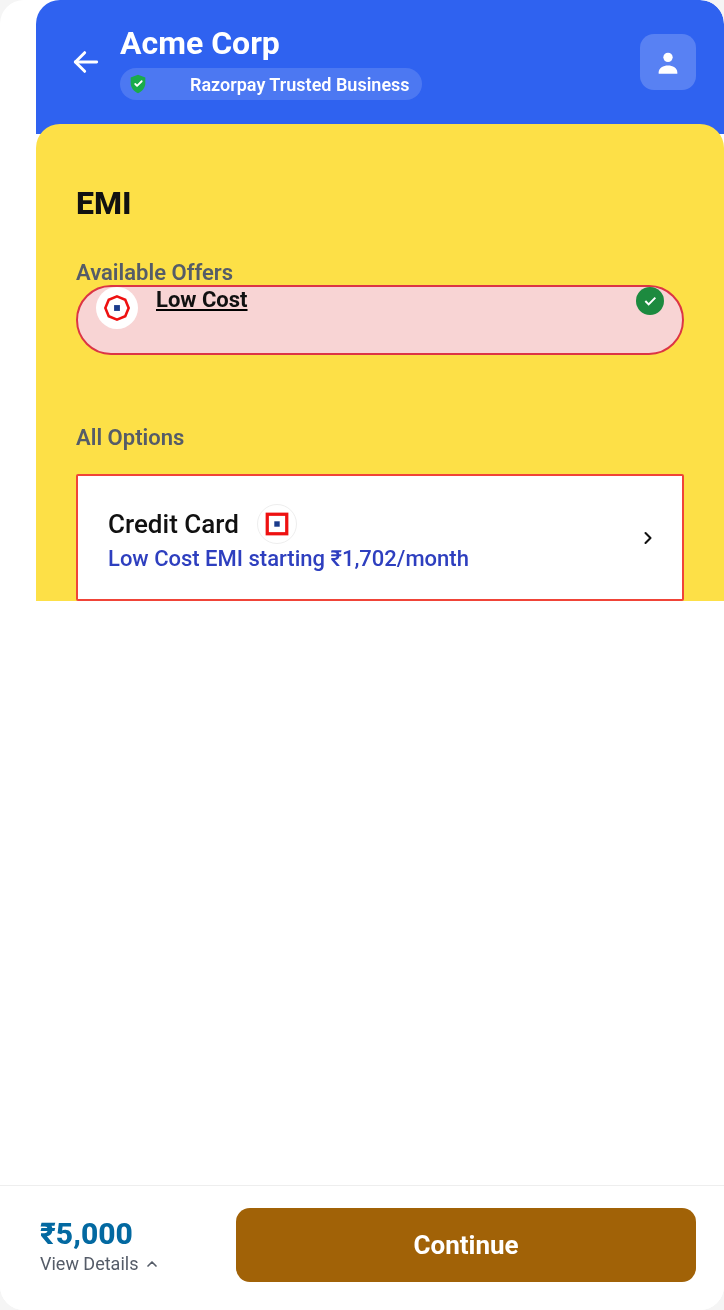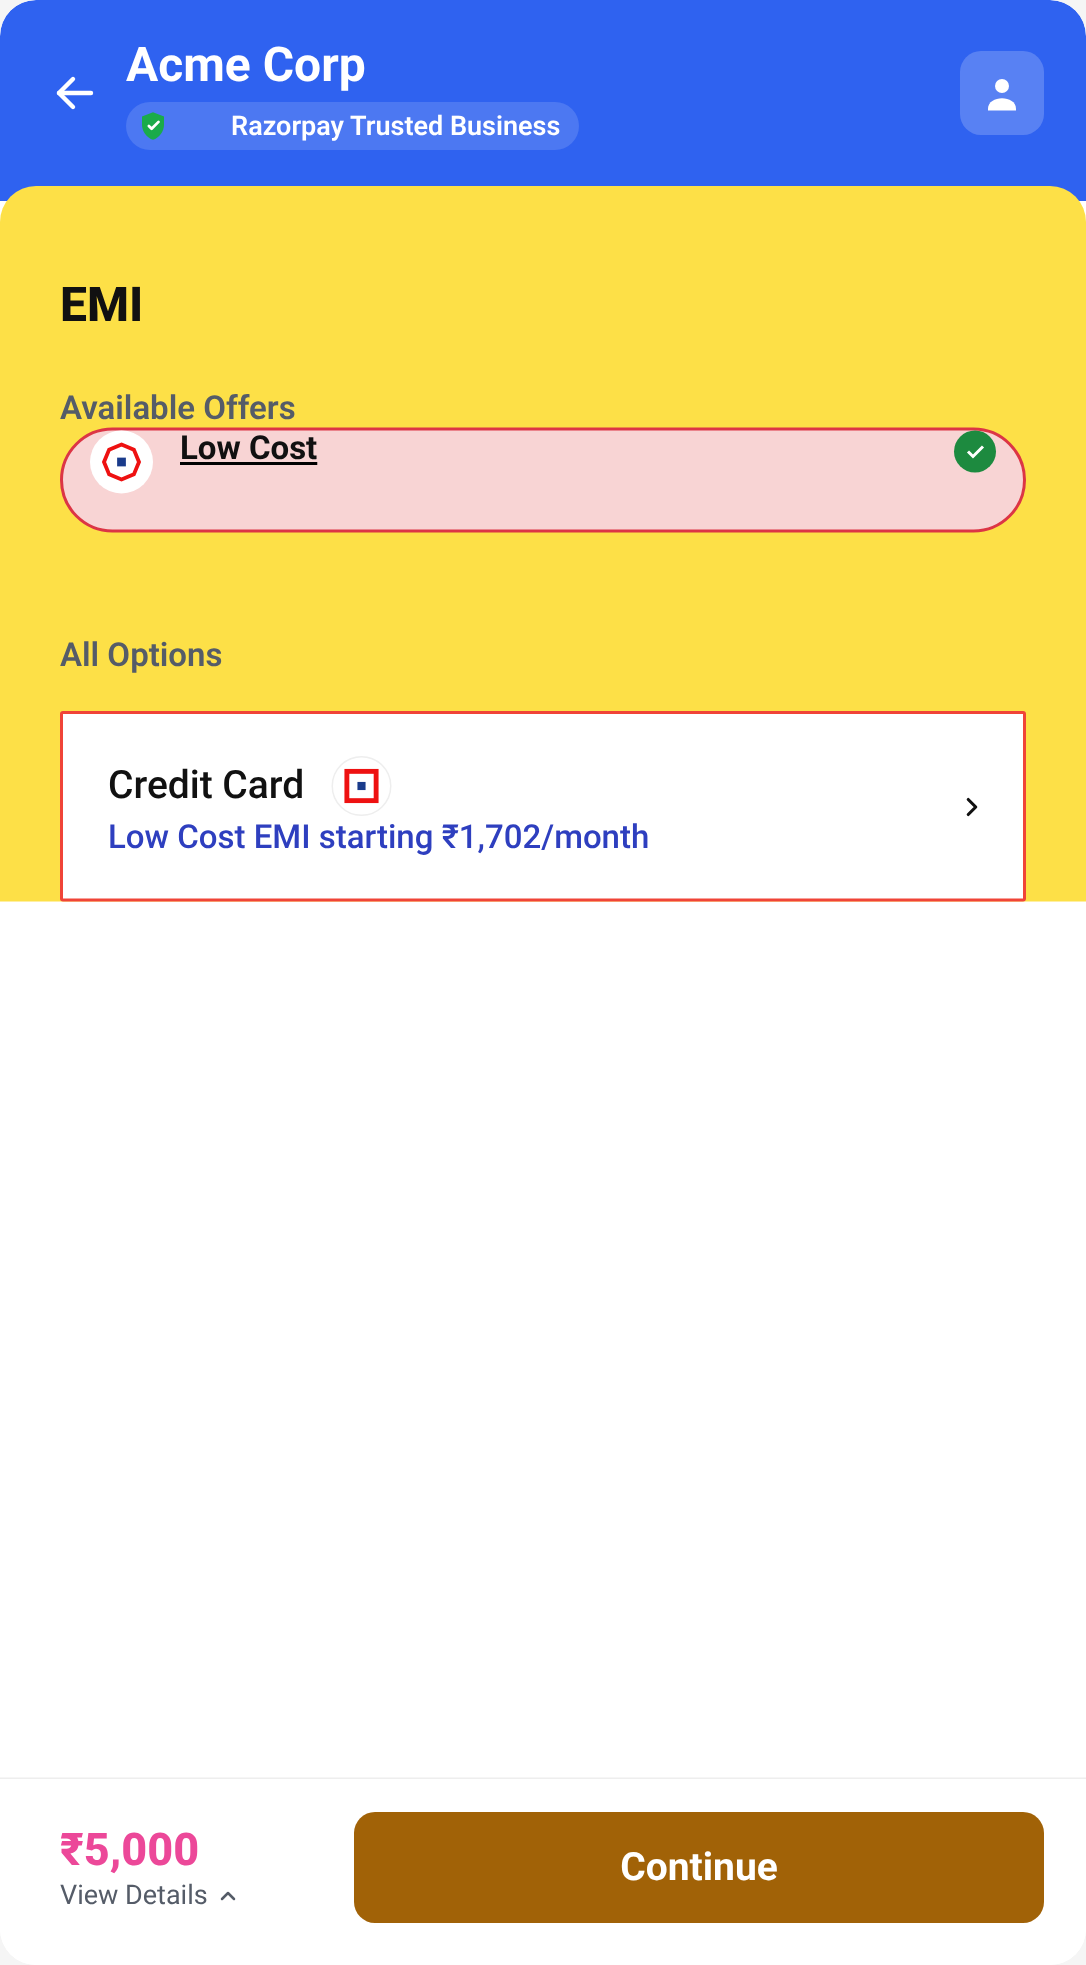--- a/index.html
+++ b/index.html
@@ -1,17 +1,17 @@
 <!DOCTYPE html>
 <html><head>
 <meta charset="utf-8">
 <style>
   *{box-sizing:border-box;margin:0;padding:0;font-family:-apple-system,BlinkMacSystemFont,"Segoe UI",Roboto,Helvetica,Arial,sans-serif;}
   html,body{width:724px;height:1310px;background:#f5f5f5;overflow:hidden;}
-  .screen{width:724px;height:1310px;background:#fff;border-radius:24px;overflow:hidden;position:relative;}
+  .screen{width:724px;height:1310px;background:#fff;border-radius:24px;overflow:hidden;position:relative;padding-left:36px;}
   
   .header{background:#2F62F0;color:#fff;padding:24px 28px 34px 28px;display:flex;align-items:center;border-radius:24px 24px 0 0;}
   .back-btn{width:44px;height:44px;display:flex;align-items:center;justify-content:center;cursor:pointer;}
   .back-btn svg{stroke:#fff;}
   .header-center{flex:1;margin-left:12px;}
   .merchant-name{font-size:32px;font-weight:700;color:#fff;line-height:1.2;}
   .trust-row{display:inline-flex;align-items:center;margin-top:6px;background:rgba(255,255,255,0.14);border-radius:16px;padding:4px 12px 4px 6px;gap:32px;}
   .shield-icon{width:24px;height:24px;margin-right:8px;display:flex;align-items:center;justify-content:center;}
   .trust-text{font-size:18px;font-weight:600;color:#fff;}
   .profile-btn{width:56px;height:56px;background:rgba(255,255,255,0.2);border-radius:14px;display:flex;align-items:center;justify-content:center;cursor:pointer;}
@@ -30,21 +30,21 @@
   .option-card{margin-top:24px;border:2px solid #f04438;background:#fff;padding:28px 24px 28px 30px;display:flex;align-items:center;cursor:pointer;border-radius:2px;}
   .option-left{flex:1;}
   .option-title-row{display:flex;align-items:center;}
   .option-title{font-size:26px;font-weight:500;color:#111;margin-right:18px;}
   .bank-chip{width:40px;height:40px;border-radius:50%;border:1px solid #eee;display:flex;align-items:center;justify-content:center;}
   .option-sub{font-size:22px;color:#2E3FBF;margin-top:2px;font-weight:500;}
   .chevron{width:20px;height:20px;}
   
   .footer{position:absolute;bottom:0;left:0;right:0;background:#fff;border-top:1px solid #eee;padding:22px 28px 28px 40px;display:flex;align-items:center;}
   .footer-left{flex:1;}
-  .amount{font-size:30px;font-weight:800;color:#ec4899;}
+  .amount{font-size:30px;font-weight:800;color:#0369a1;}
   .view-details{display:flex;align-items:center;font-size:18px;color:#555c68;margin-top:2px;cursor:pointer;}
   .view-details svg{margin-left:6px;}
   .continue-btn{background:#a16207;color:#fff;font-size:26px;font-weight:700;border:none;border-radius:14px;height:74px;width:460px;cursor:pointer;}
 </style>
 </head>
 <body>
 
 <div class="screen">
 
   <div class="header">

